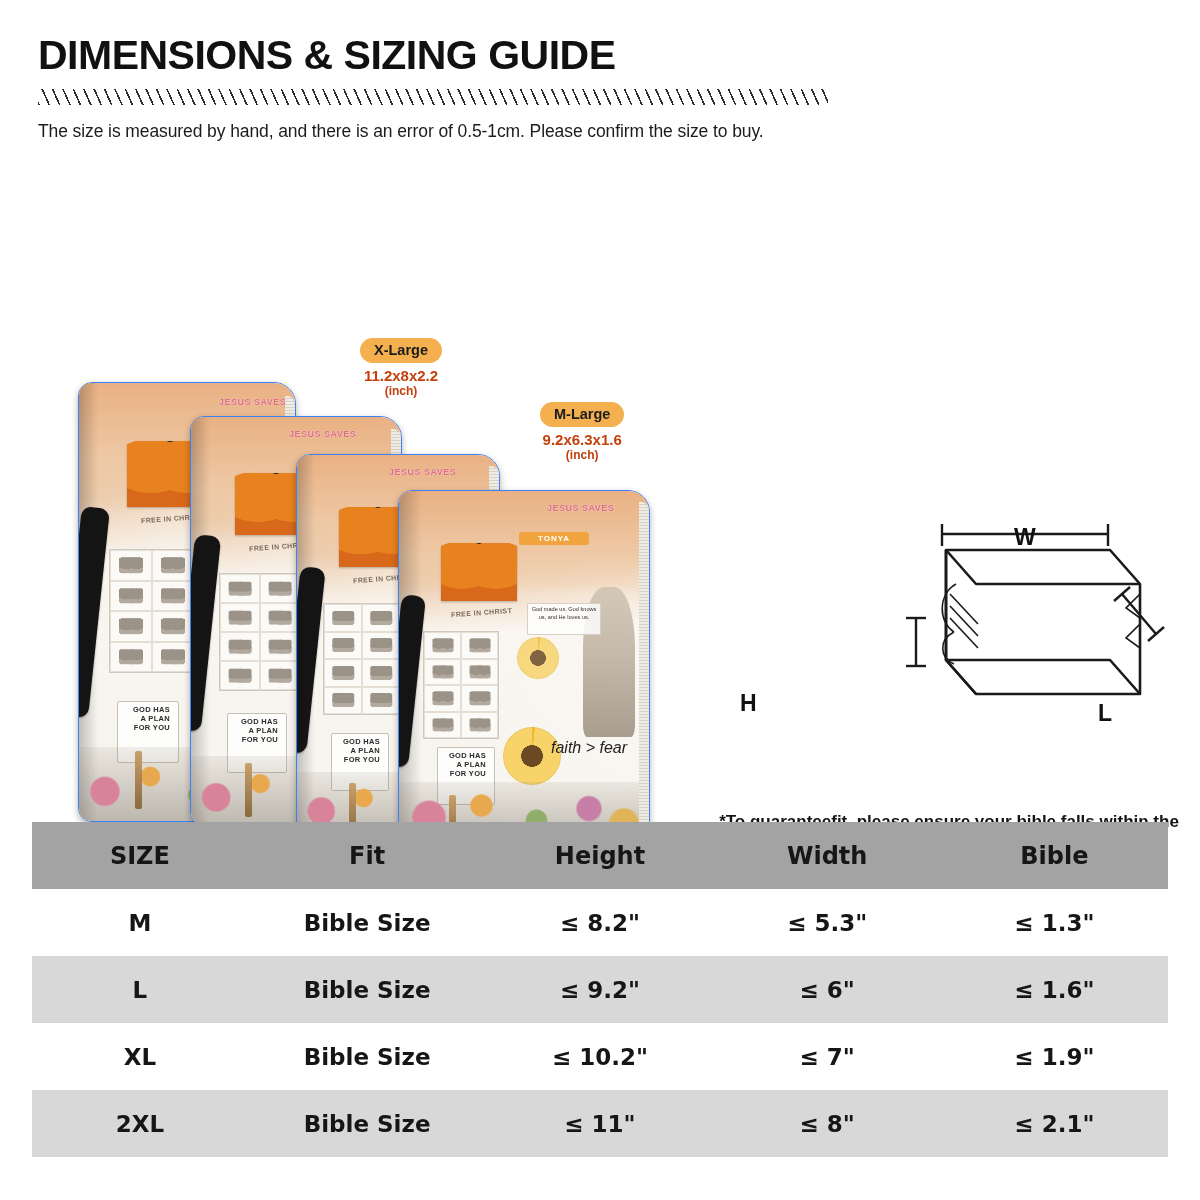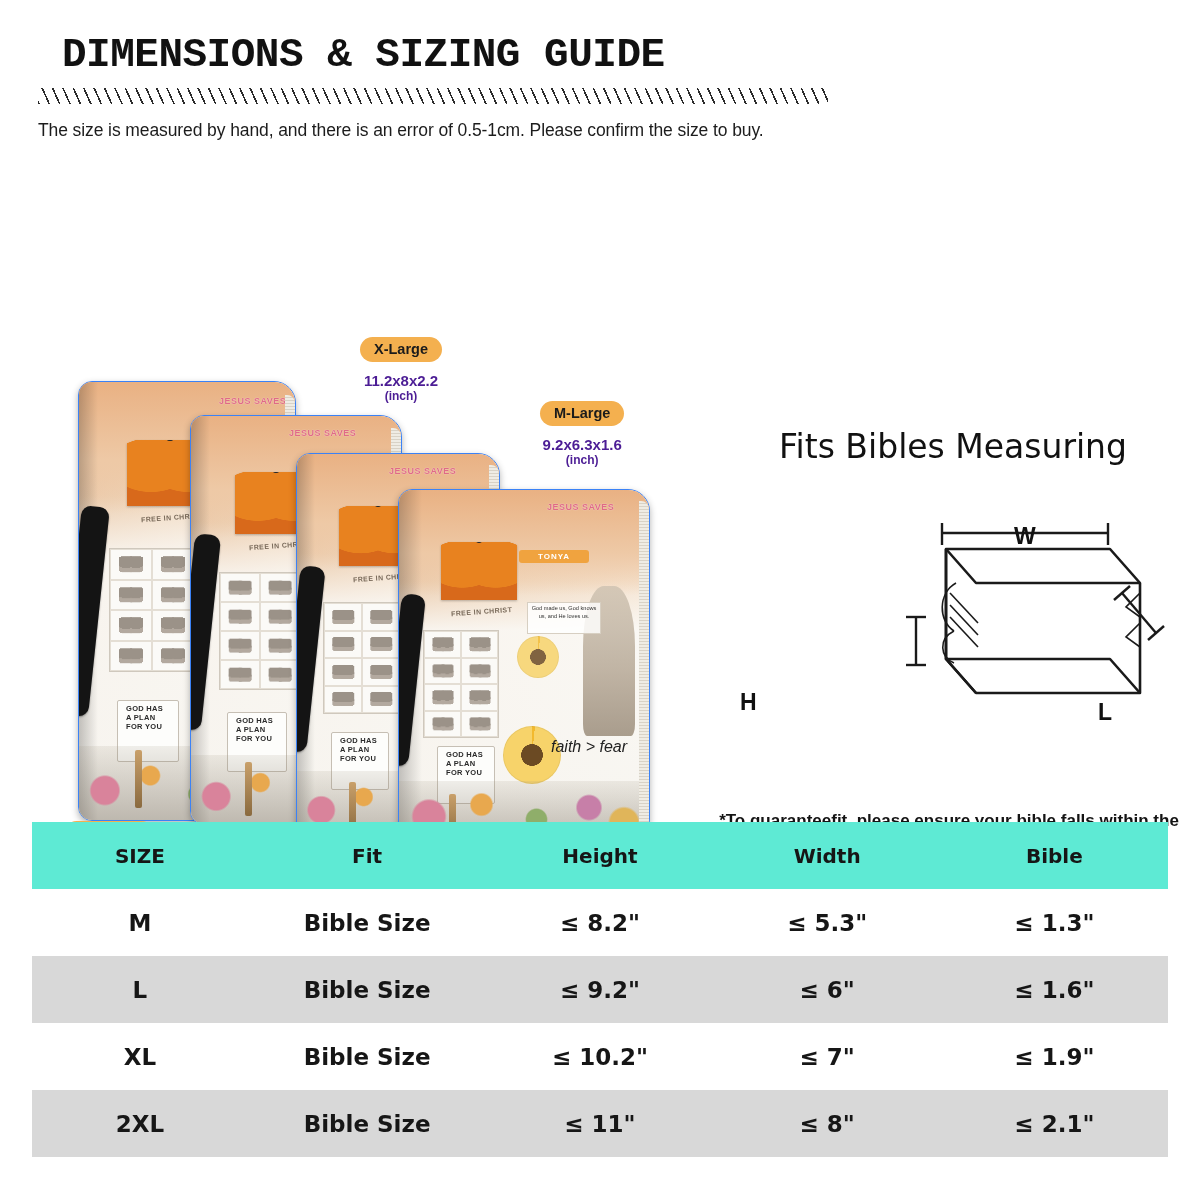--- a/index.html
+++ b/index.html
@@ -13,22 +13,21 @@
     position: relative;
   }
 
   
   .header { padding: 32px 38px 0 38px; }
   .title {
     font-size: 41px;
     font-weight: bold;
     letter-spacing: -0.5px;
     color: #111;
-    font-family: Liberation Mono, monospace;
-    margin-left: 24px;
+    font-family: Liberation Sans, sans-serif;
   }
   .hatch-rule {
     margin-top: 10px;
     height: 16px;
     width: 790px;
     background: repeating-linear-gradient(
       66deg,
       #2b2b2b 0px, #2b2b2b 1.6px,
       transparent 1.6px, transparent 9.5px
     );
@@ -52,24 +51,24 @@
     display: inline-block;
     background: #f4b04f;
     border-radius: 13px;
     padding: 4px 14px 5px 14px;
     font-size: 14.5px;
     font-weight: bold;
     color: #1b1b1b;
     white-space: nowrap;
   }
   .callout .dims {
-    margin-top: 11px;
+    margin-top: 5px;
     font-size: 15px;
     font-weight: bold;
-    color: #4c1d95;
+    color: #c2410c;
     line-height: 1.12;
     white-space: nowrap;
   }
   .callout .unit { font-size: 12px; font-weight: bold; }
 
   #co-xl   { left: 360px; top: 196px; }
   #co-ml   { left: 540px; top: 260px; }
   #co-2xl  { left: 64px;  top: 680px; }
   #co-lg   { left: 288px; top: 712px; }
 
@@ -107,21 +106,21 @@
     letter-spacing: 0.4px;
   }
   .cover .plaque {
     position: absolute;
     background: #fdfdfb;
     border: 1px solid #c6bfb4;
     border-radius: 2px;
     font-size: 7.5px;
     font-weight: bold;
     line-height: 1.22;
-    text-align: left;
+    text-align: right;
     color: #2a2a2a;
     padding: 3px 8px;
     letter-spacing: 0.3px;
   }
   
   .bfgrid {
     position: absolute;
     background: #fbfaf7;
     border: 1px solid #cfc8bd;
     display: grid;
@@ -270,21 +269,21 @@
     border-collapse: collapse;
   }
   .table td, .table th {
     text-align: center;
     font-size: 23px;
     font-weight: bold;
     color: #161616;
     height: 67px;
     font-family: "DejaVu Sans", sans-serif;
   }
-  .table thead th { background: #5eead4; font-size: 20px; }
+  .table thead th { background: #a3a3a3; font-size: 24px; }
   .table tbody tr:nth-child(odd)  { background: #ffffff; }
   .table tbody tr:nth-child(even) { background: #d8d8d8; }
   .col-size { width: 19%; }
   .col-fit  { width: 21%; }
   .col-len  { width: 20%; }
   .col-wid  { width: 20%; }
   .col-hei  { width: 20%; }
 </style>
 </head>
 <body>
@@ -373,21 +372,21 @@
       <div class="strap" style="left:-6px; top:112px; width:25px; height:186px; border-radius:10px; transform:rotate(6deg);"></div>
       <div class="tassel" style="left:52px; top:328px; height:52px;"></div>
     </div>
 
     <div class="cover" style="left:398px; top:348px; width:252px; height:352px;">
       <div class="art"></div>
       <div class="topstrip"></div>
       <div class="spine"></div>
       <div class="saves" style="left:148px; top:12px;">JESUS SAVES</div>
       <div class="person" style="left:184px; top:96px; width:52px; height:150px;"></div>
-      <div class="nametag" style="left:120px; top:60px; width:70px;">TONYA</div>
+      <div class="nametag" style="left:120px; top:41px; width:70px;">TONYA</div>
       <div class="monarch" style="left:42px; top:52px; width:76px; height:58px;"></div>
       <div class="jesus" style="left:52px; top:118px; transform:rotate(-4deg);">FREE IN CHRIST</div>
       <div class="versebox" style="left:128px; top:112px; width:74px; height:32px;">God made us, God knows us, and He loves us.</div>
       <div class="bfgrid" style="left:24px; top:140px; width:76px; height:108px;">
         <span></span>
           <span></span>
         <span></span>
           <span></span>
         <span></span>
           <span></span>
@@ -431,21 +430,20 @@
 
   <div class="callout" id="co-lg">
     <div class="pill">Large</div>
     <div class="dims">
       <div>10.2x7x1.9</div>
       <div class="unit">(inch)</div>
     </div>
   </div>
 
   <div class="right-panel">
-    <div class="fits-title">Fits Bibles Measuring</div>
 
     <svg width="500" height="330" viewBox="0 0 500 330" style="position:absolute; left:10px; top:330px;">
 
       <g stroke="#1a1a1a" stroke-width="2.4" fill="none">
         <line x1="232" y1="62" x2="398" y2="62"></line>
         <line x1="232" y1="52" x2="232" y2="74"></line>
         <line x1="398" y1="52" x2="398" y2="74"></line>
       </g>
 
       <g fill="#ffffff" stroke="#1a1a1a" stroke-width="2.6" stroke-linejoin="round">

